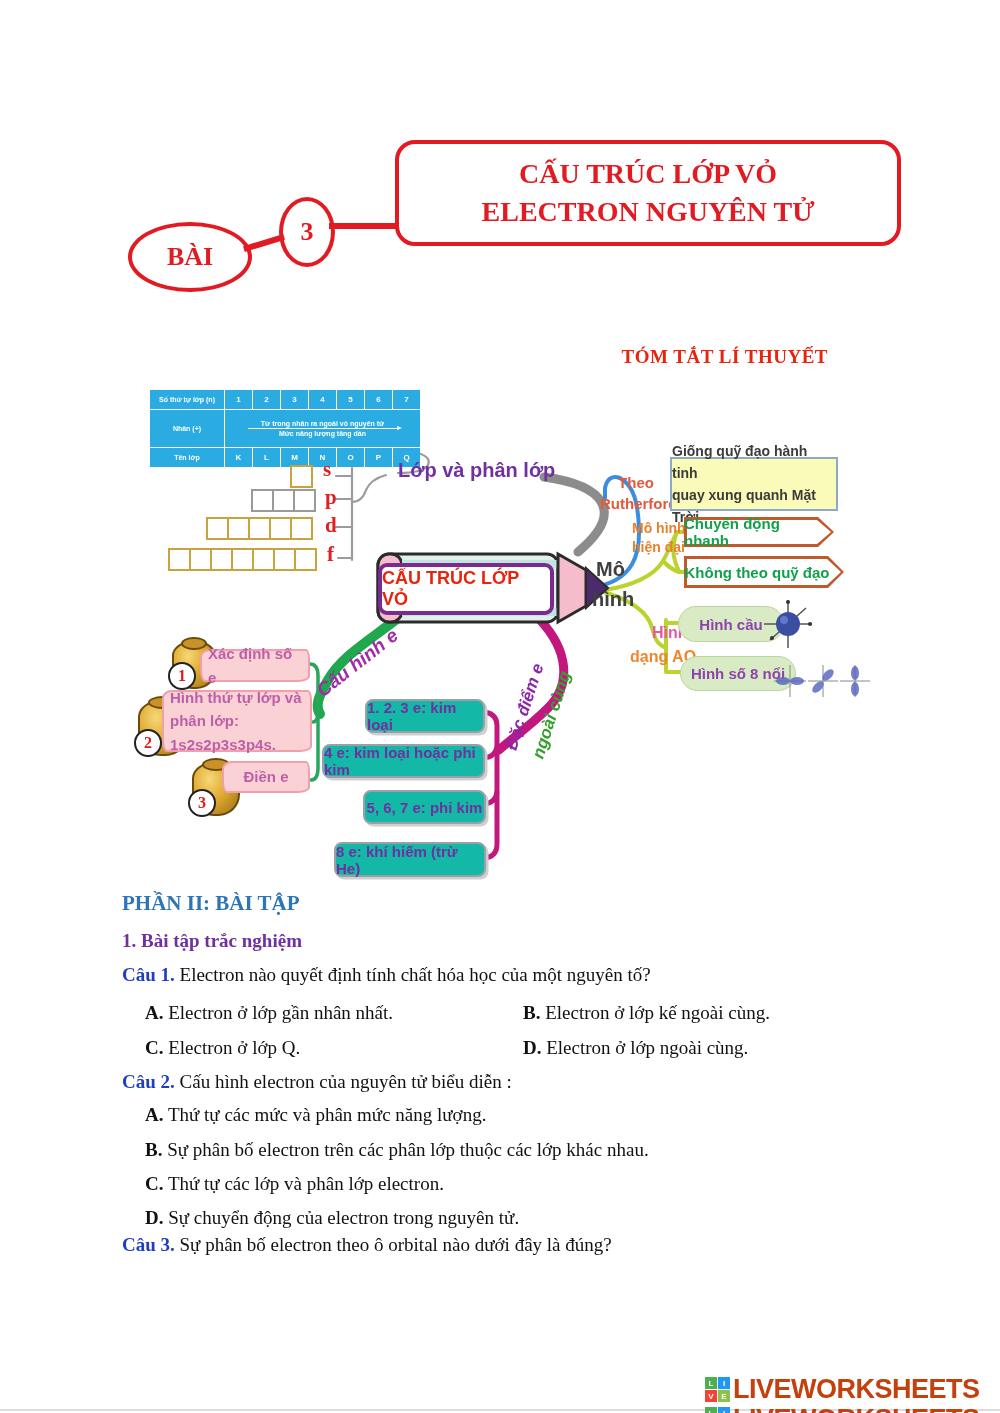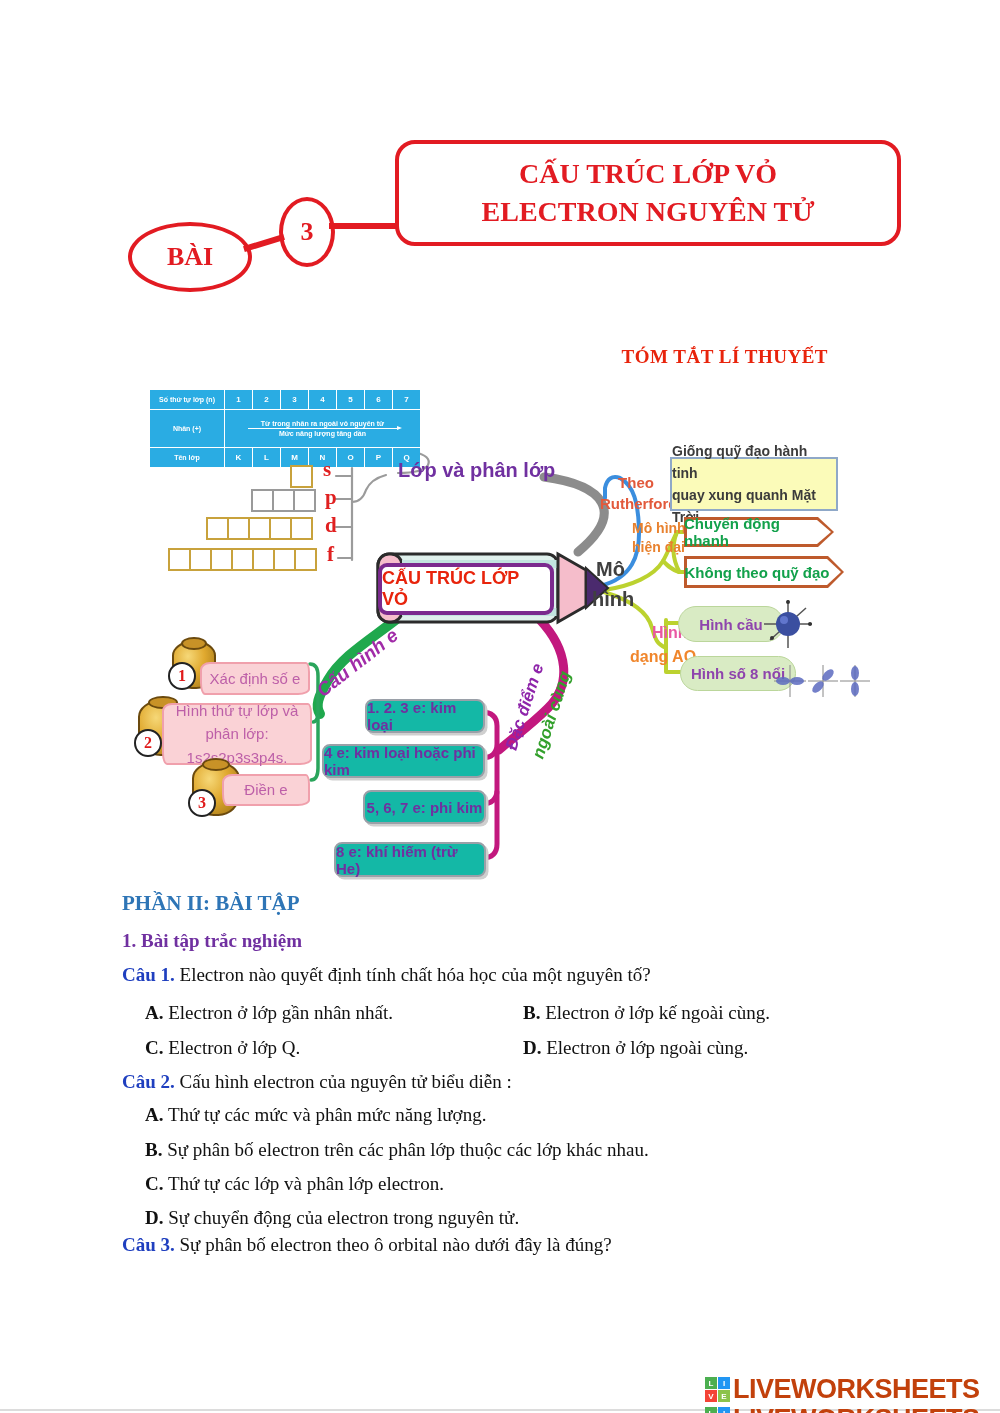--- a/index.html
+++ b/index.html
@@ -64,22 +64,22 @@
 
   .ao-label1{left:652px;top:624px;color:#E957A3;font-weight:bold;font-size:16px;}
   .ao-label2{left:630px;top:648px;color:#F0862C;font-weight:bold;font-size:16px;}
   .pill{position:absolute;background:#D9EBC4;border:1px solid #BBD69B;border-radius:18px;
     display:flex;align-items:center;justify-content:center;color:#8E44AD;font-weight:bold;font-size:15px;}
 
   .rot-label{position:absolute;font-weight:bold;font-style:italic;text-align:center;}
 
   .ribbon{position:absolute;background:#FAD2D6;border:2px solid #F0A0AC;
     border-radius:10px 4px 12px 5px / 8px 10px 6px 12px;
-    display:flex;align-items:center;justify-content:center;text-align:center;
-    color:#BD5FA8;font-weight:normal;font-size:15px;line-height:1.55;padding:2px 6px;box-sizing:border-box;margin-top:13px;}
+    display:flex;align-items:center;justify-content:center;
+    color:#BD5FA8;font-weight:bold;font-size:15px;line-height:1.55;padding:2px 6px;box-sizing:border-box;}
 
   .barrel{position:absolute;background:radial-gradient(ellipse at 35% 30%,#F6D878 0%,#E0A92F 45%,#9C7113 100%);
     border:2px solid #6b4a0e;border-radius:45% 45% 45% 45% / 30% 30% 40% 40%;}
   .barrel:before{content:'';position:absolute;left:18%;right:18%;top:-6px;height:9px;background:#C89227;
     border:2px solid #6b4a0e;border-radius:50%;}
   .barrel .num{position:absolute;left:-6px;bottom:-3px;width:24px;height:24px;background:#fff;
     border:2.5px solid #222;border-radius:50%;color:#E01A1A;font-weight:bold;font-size:16px;
     line-height:24px;text-align:center;font-family:"Liberation Serif",serif;}
 
   .rulebox{position:absolute;background:#14b8a6;border:2px solid #9aa0a8;border-radius:8px;

